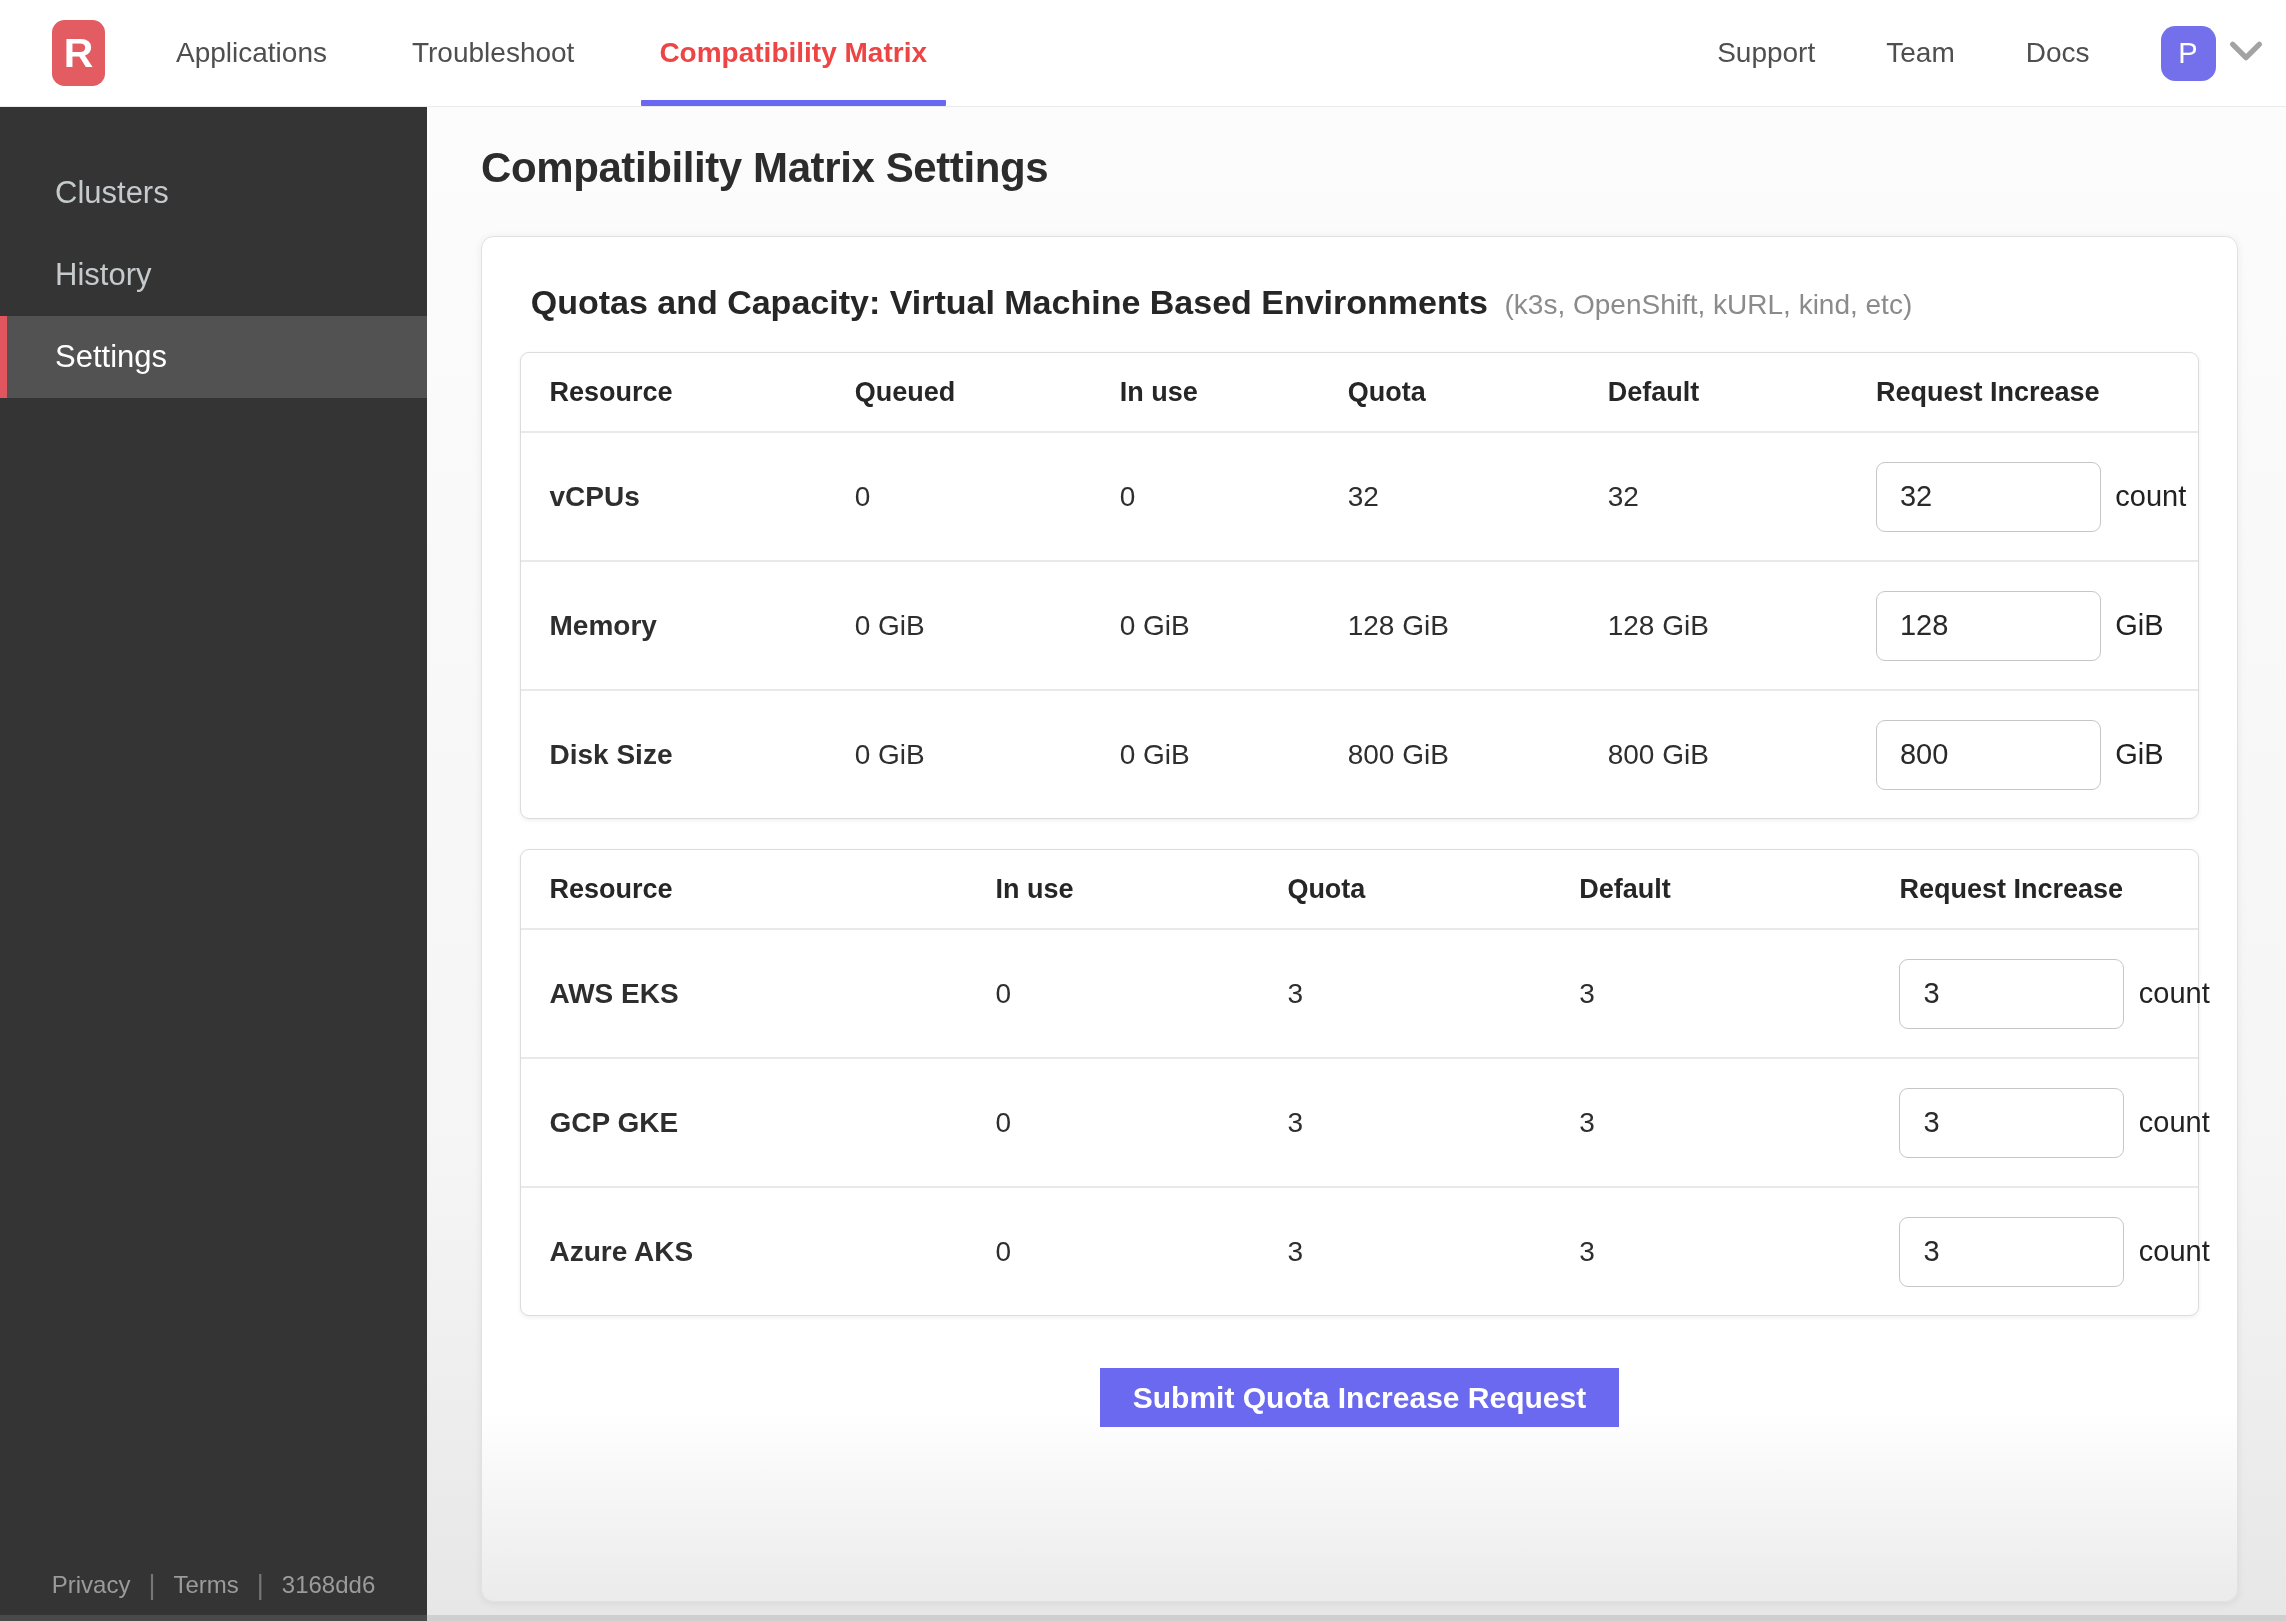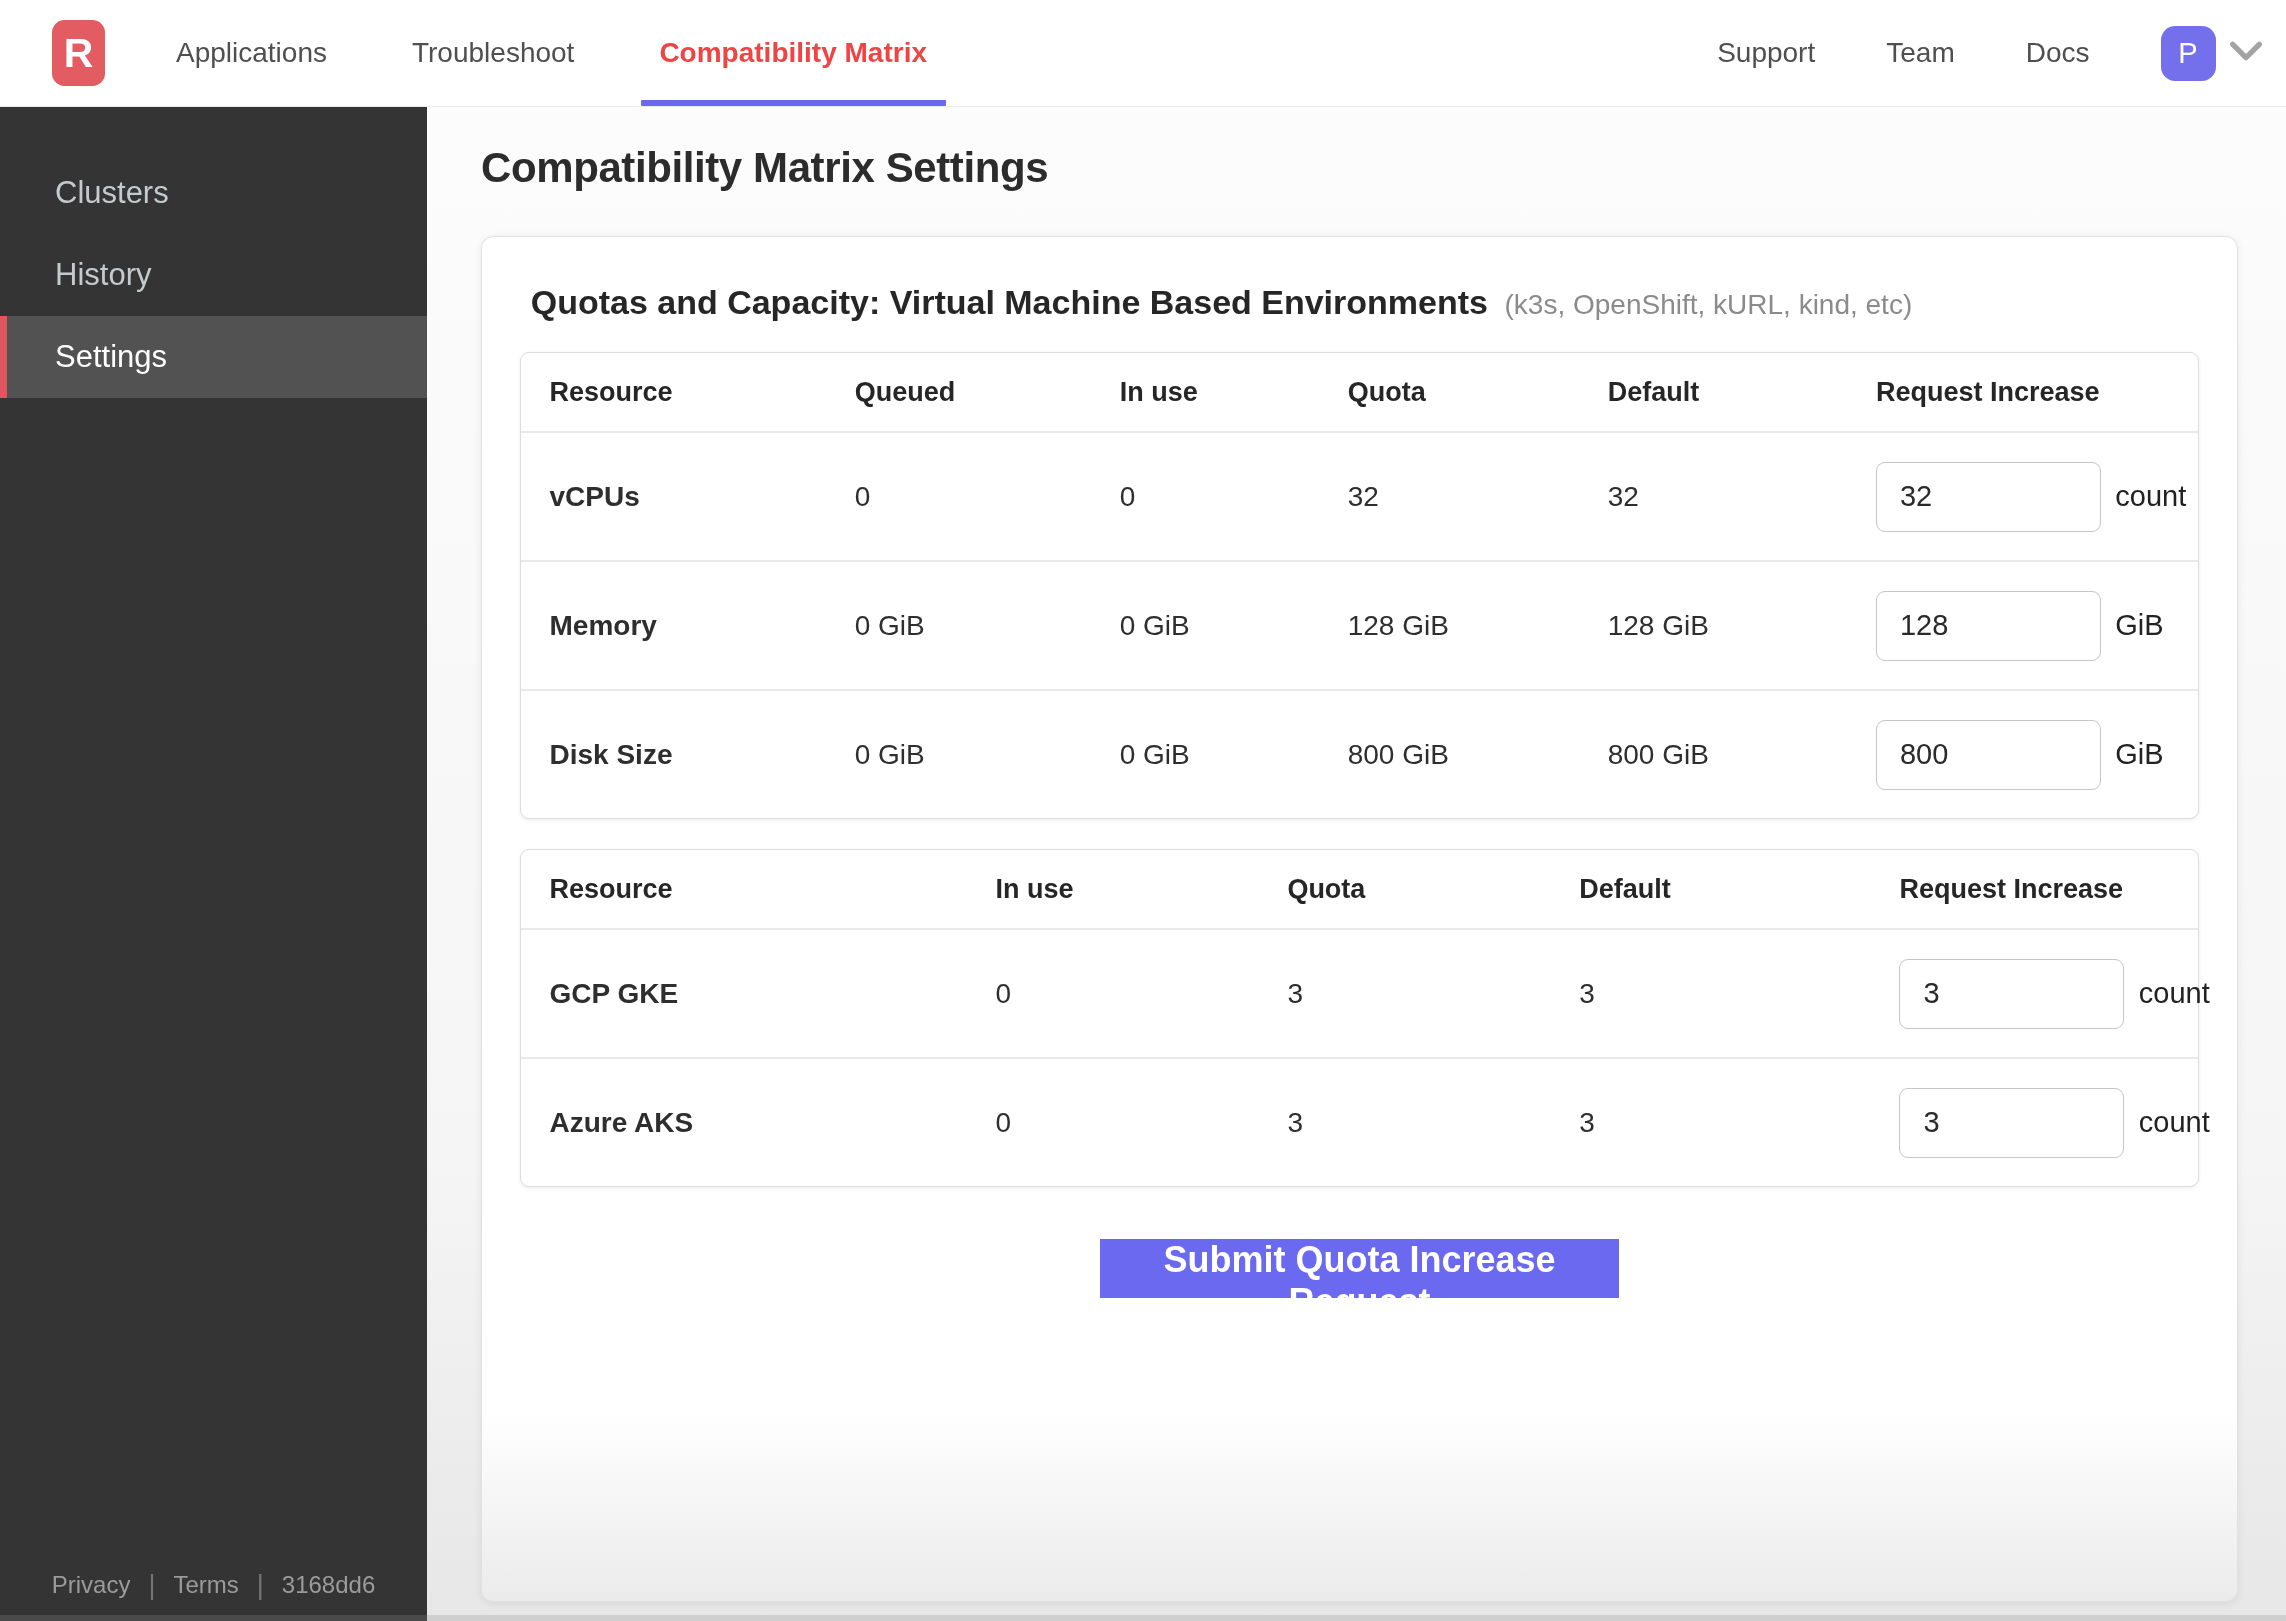--- a/index.html
+++ b/index.html
@@ -117,21 +117,21 @@
     background: #ffffff; outline: none;
   }
   .unit { margin-left: 14.3px; font-size: 29px; color: #222222; }
 
   
   .btn-row { margin-top: 52px; text-align: center; }
   .submit-btn {
     width: 519px; height: 59px;
     background: #6a69ef; color: #ffffff;
     font-family: "Liberation Sans", sans-serif;
-    font-size: 36px; font-weight: bold;
+    font-size: 30px; font-weight: bold;
     border: none; border-radius: 0; cursor: pointer;
   }
 
   
   .bottom-strip { position: absolute; bottom: 0; left: 0; width: 100%; height: 7.1px; display: flex; }
   .bottom-strip .dark { width: 427px; height: 100%; background: #4a4a4a; }
   .bottom-strip .light { flex: 1; height: 100%; background: #cfcfcf; }
 </style>
 </head>
 <body>
@@ -260,20 +260,32 @@
         <tr>
           <th>Resource</th>
           <th>In use</th>
           <th>Quota</th>
           <th>Default</th>
           <th>Request Increase</th>
         </tr>
       </thead>
       <tbody>
         <tr>
+          <td class="res">AWS EKS</td>
+          <td>0</td>
+          <td>3</td>
+          <td>3</td>
+          <td>
+            <div class="req">
+              <input class="req-input" type="text" value="3" style="">
+              <span class="unit">count</span>
+            </div>
+          </td>
+        </tr>
+        <tr>
           <td class="res">GCP GKE</td>
           <td>0</td>
           <td>3</td>
           <td>3</td>
           <td>
             <div class="req">
               <input class="req-input" type="text" value="3" style="">
               <span class="unit">count</span>
             </div>
           </td>

